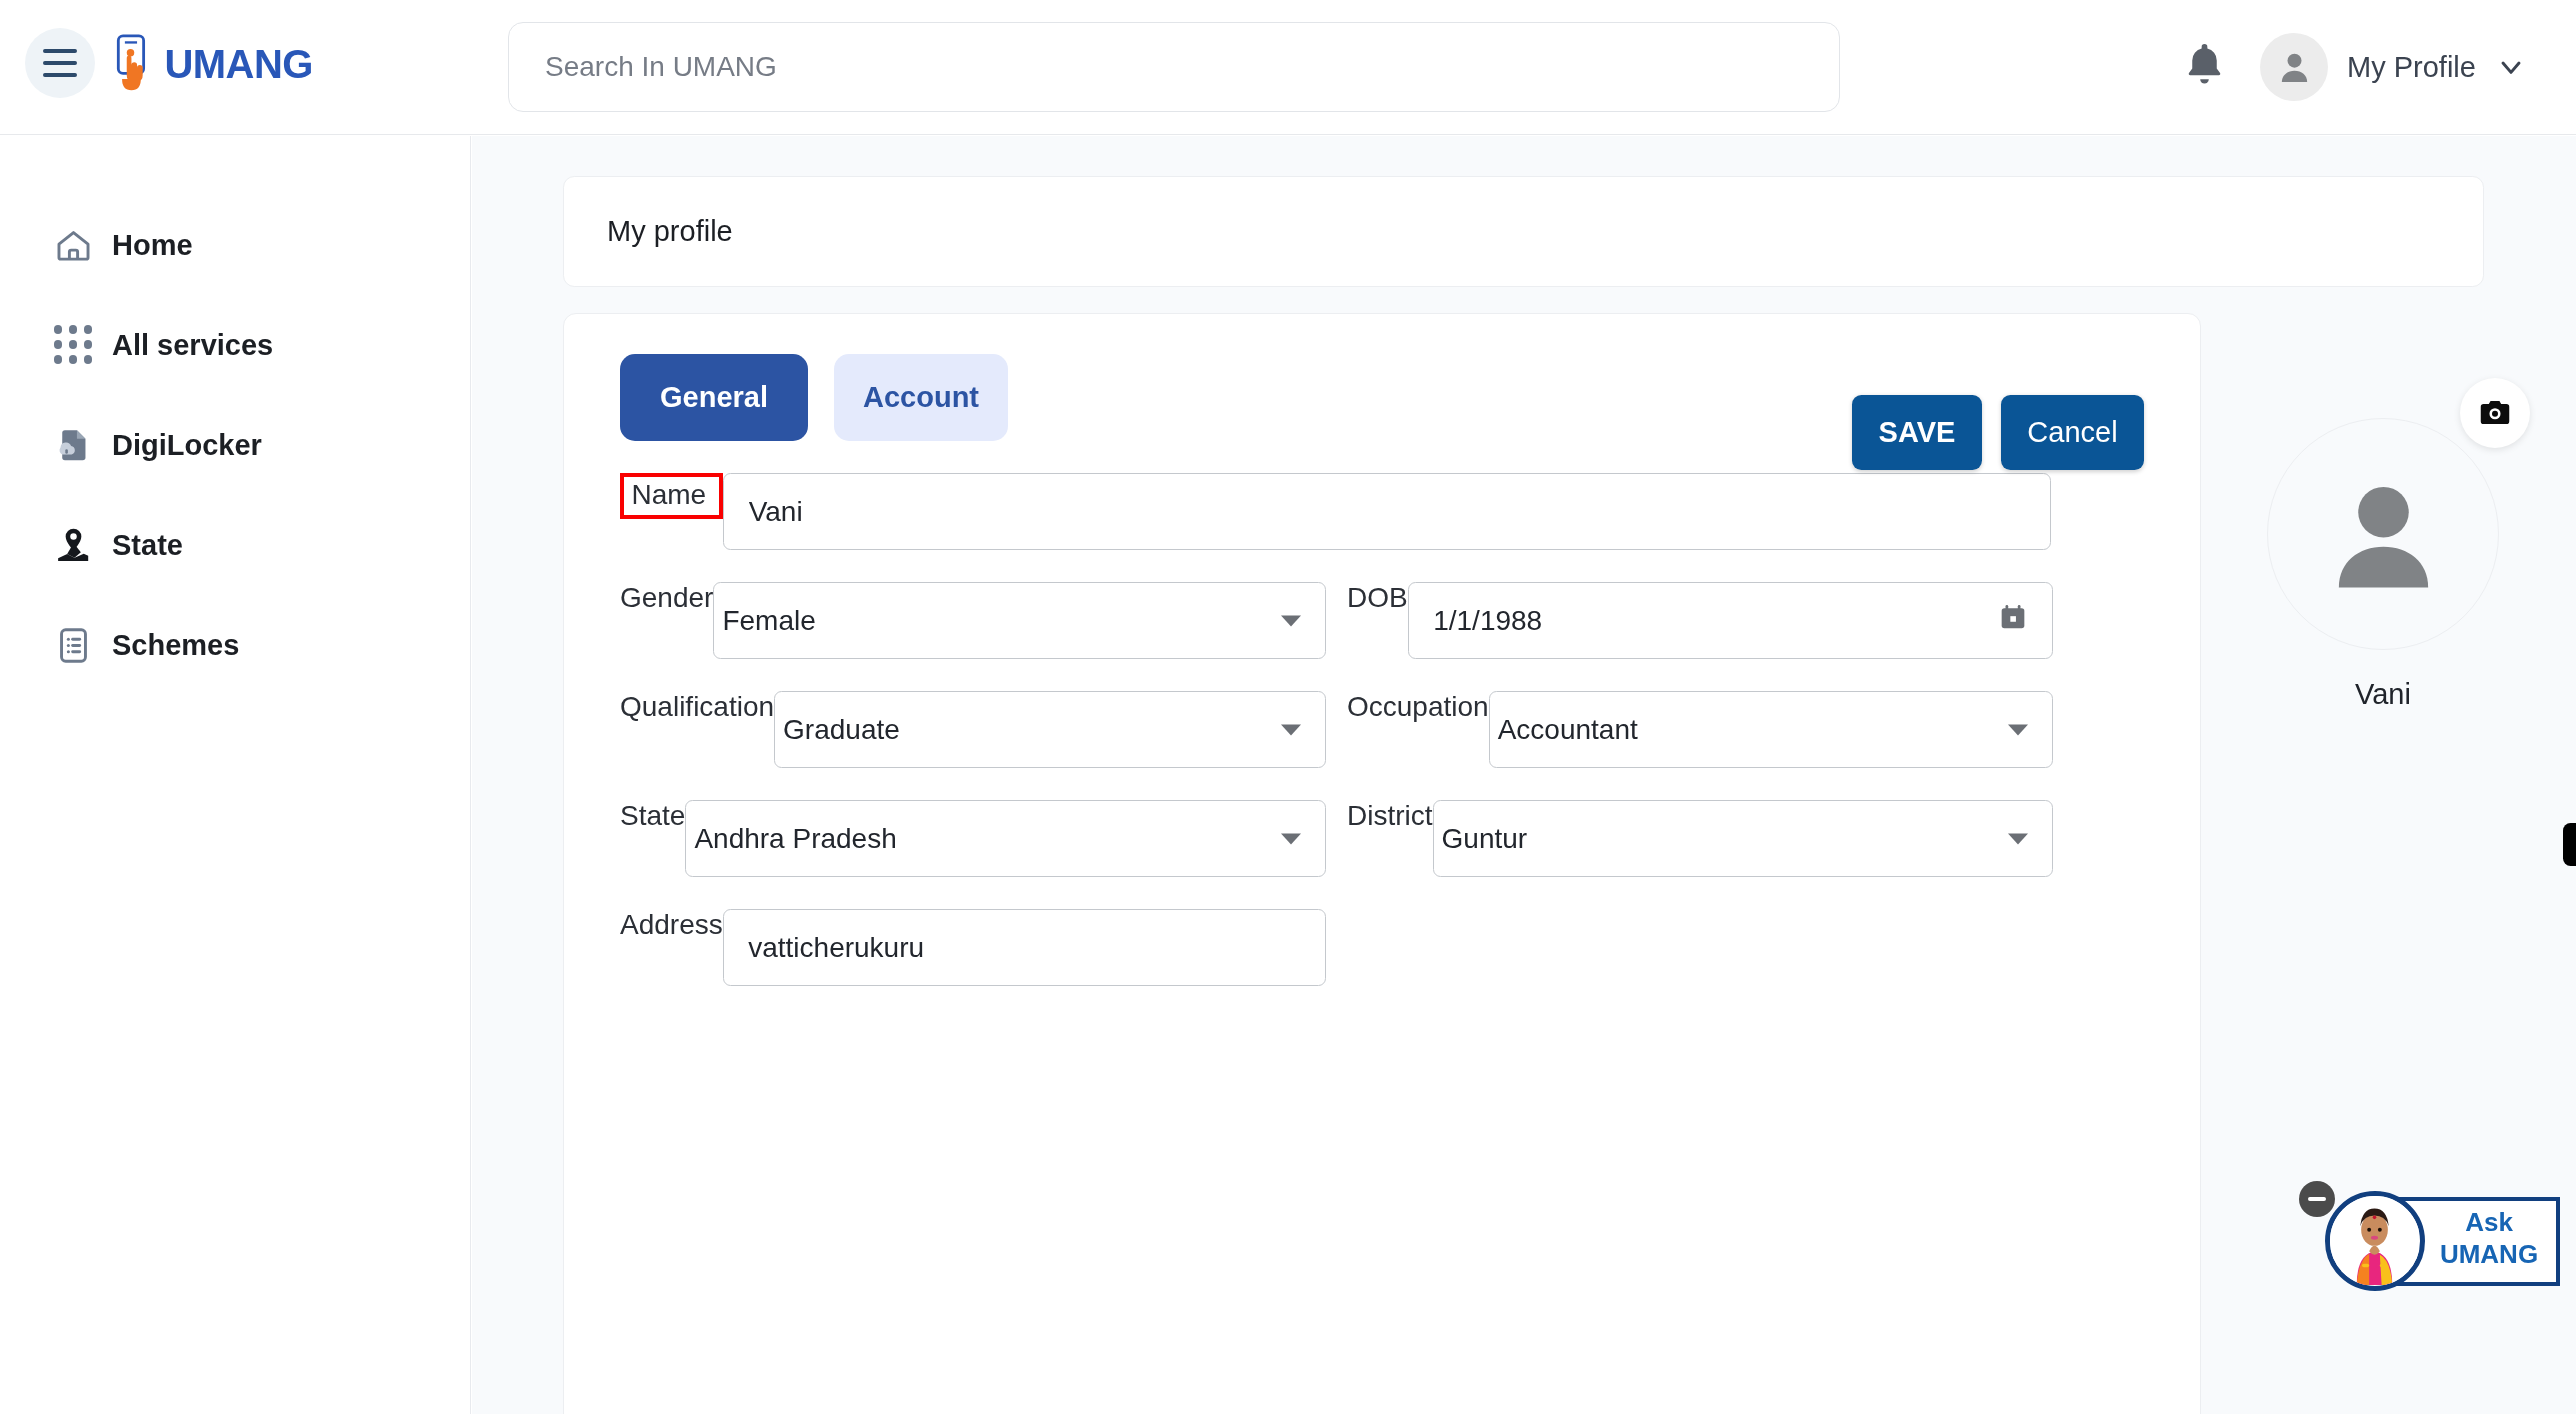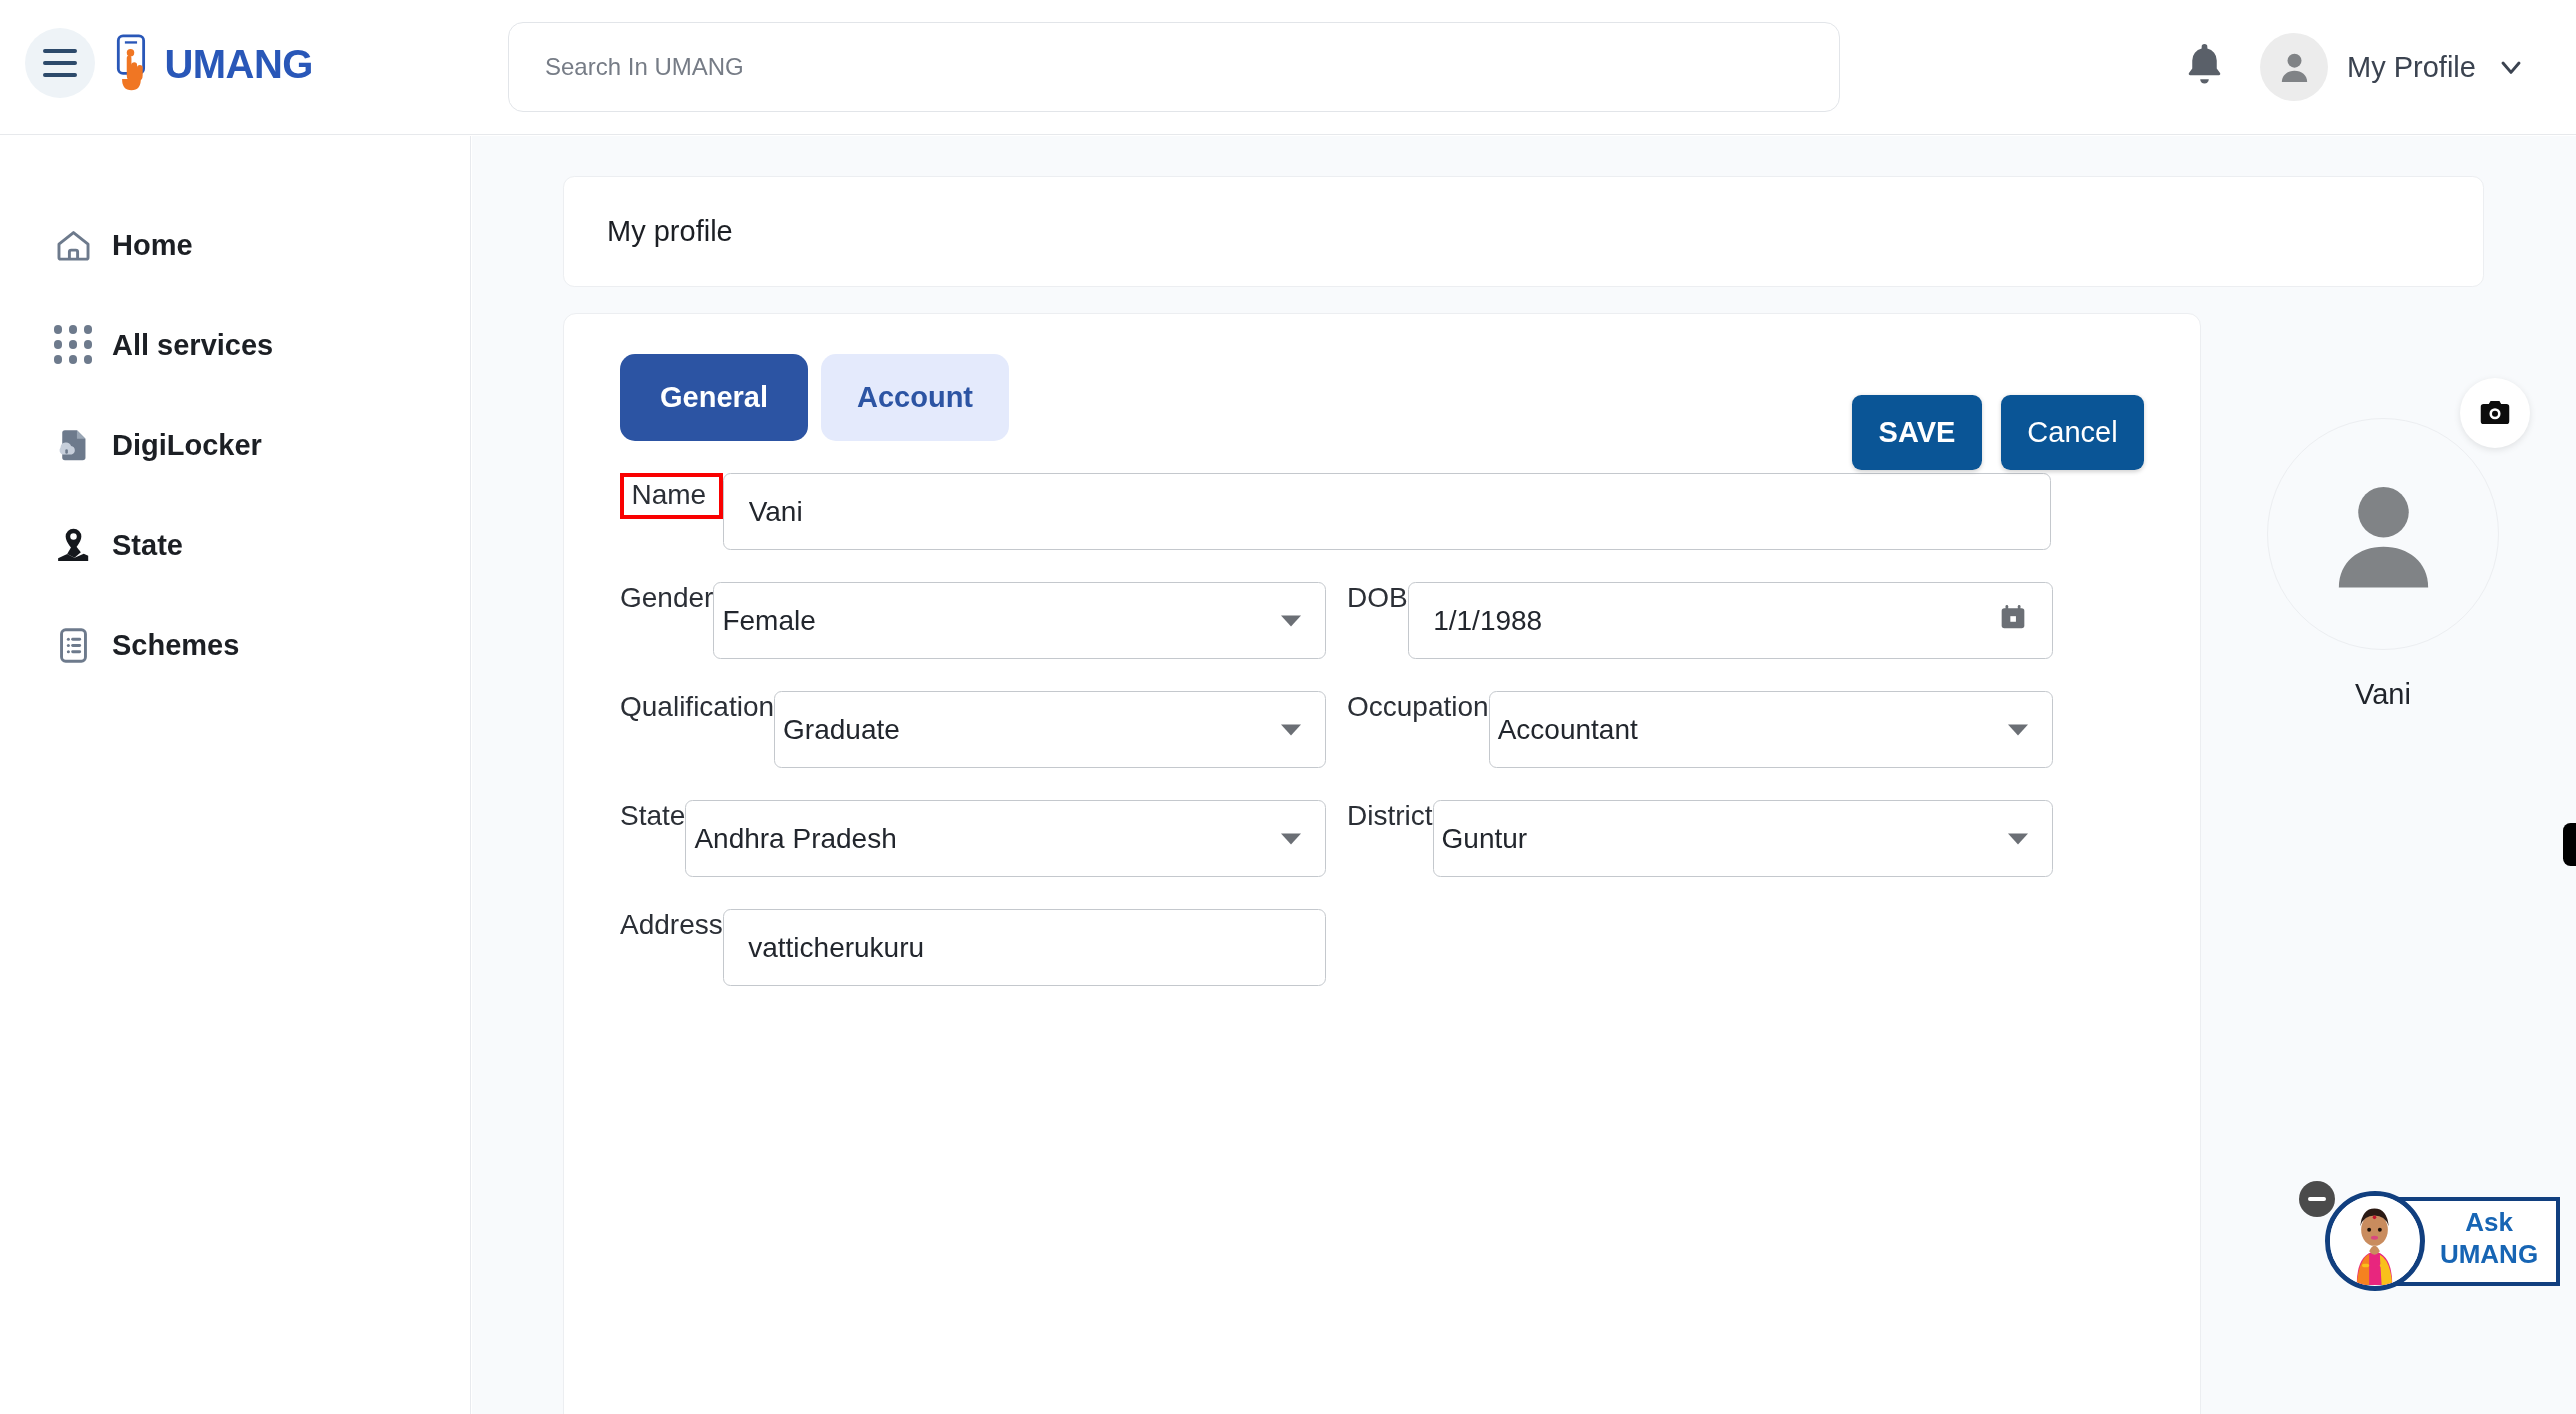--- a/index.html
+++ b/index.html
@@ -37,21 +37,21 @@
     font-size: 40px; font-weight: 700; color: #2957b8; letter-spacing: -0.5px;
   }
   .search-wrap {
     position: absolute; left: 508px; top: 21.7px;
     width: 1332px; height: 90px;
   }
   .search-input {
     width: 100%; height: 100%;
     border: 0.9px solid #e2e5e9; border-radius: 15px;
     background: #fff; padding: 0 36px;
-    font-size: 24px; font-family: "Liberation Sans", sans-serif; color: #3d4450;
+    font-size: 28px; font-family: "Liberation Sans", sans-serif; color: #3d4450;
     outline: none;
   }
   .search-input::placeholder { color: #767c86; }
 
   .bell-btn {
     position: absolute; left: 2180px; top: 40px;
     width: 49px; height: 49px; cursor: pointer;
   }
   .profile-chip {
     position: absolute; left: 2260px; top: 33px;
@@ -109,21 +109,21 @@
   }
 
   .tabs-row { display: flex; position: relative; height: 87px; }
   .tab {
     height: 87px; border-radius: 15px; border: none;
     display: flex; align-items: center; justify-content: center;
     font-size: 29px; font-weight: 700; cursor: pointer;
     font-family: "Liberation Sans", sans-serif;
   }
   .tab-active { background: #2c54a3; color: #ffffff; width: 188px; }
-  .tab-inactive { background: #e4eafc; color: #2c54a3; width: 188px; margin-left: 13px; }
+  .tab-inactive { background: #e4eafc; color: #2c54a3; width: 174px; margin-left: 26px; }
 
   .action-btns { position: absolute; right: 0; top: -3.8px; display: flex; gap: 19px; margin-top: 45px; }
   .btn-primary {
     width: 130px; height: 75px; border-radius: 9.4px; border: none;
     background: #0a5596; color: #fff; font-size: 29px; font-weight: 700;
     cursor: pointer; font-family: "Liberation Sans", sans-serif;
     box-shadow: 0 1.9px 4.7px rgba(0,0,0,0.18);
   }
   .btn-cancel {
     width: 143px; height: 75px; border-radius: 9.4px; border: none;

